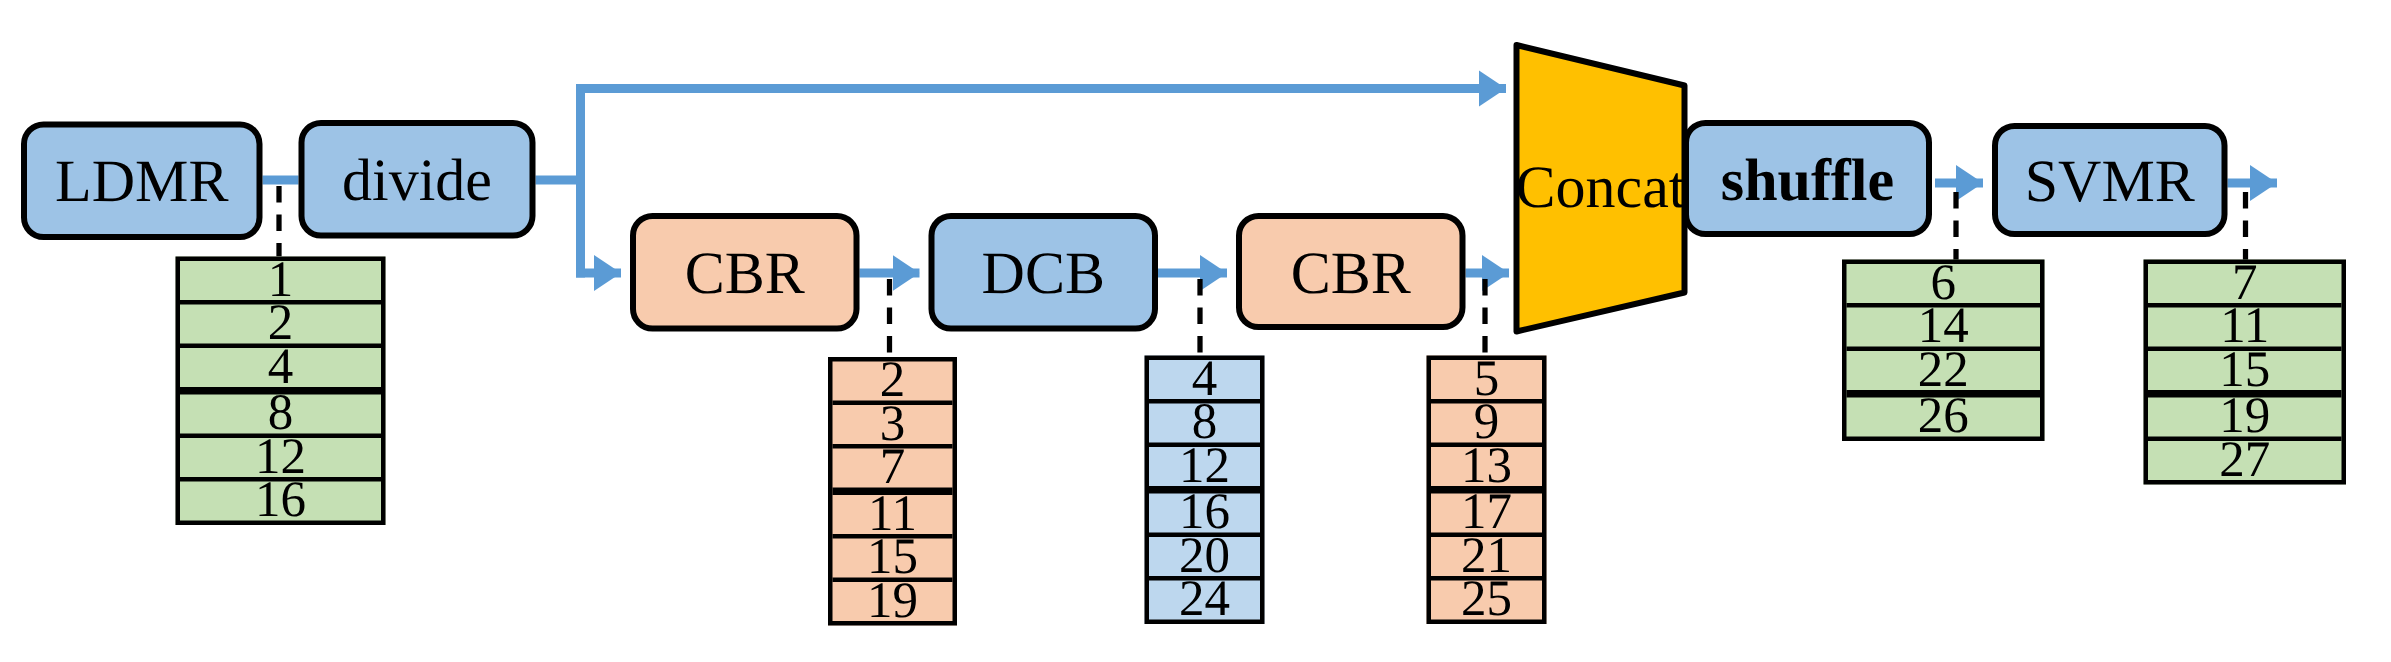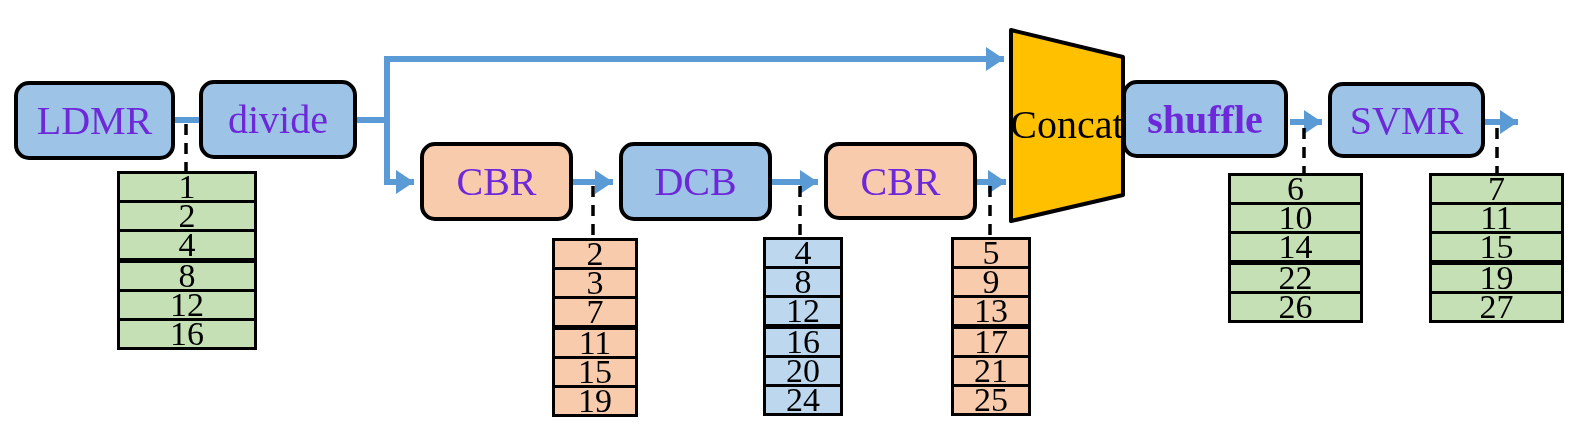--- a/index.html
+++ b/index.html
@@ -10,21 +10,21 @@
     font-family:"Liberation Serif","DejaVu Serif",serif;
     overflow:hidden;
   }
   #wires{position:absolute;left:0;top:0;z-index:1;}
   .node{
     position:absolute;z-index:2;
     background:var(--node_blue);
     border:4px solid var(--outline);
     border-radius:15px;
     display:flex;align-items:center;justify-content:center;
-    font-size:40px;color:#6d28d9;
+    font-size:40px;color:#000000;
     box-sizing:border-box;
   }
   .node.orange{background:var(--node_orange);}
   .concat-label{
     position:absolute;z-index:3;
     display:flex;flex-direction:row;align-items:center;justify-content:center;
     font-size:40px;color:#000;line-height:1.08;
     text-align:center;
   }
   .stack{
@@ -143,21 +143,20 @@
       <div class="row">5</div>
       <div class="row">9</div>
       <div class="row">13</div>
       <div class="row">17</div>
       <div class="row">21</div>
       <div class="row">25</div>
     </div>
 
   <div class="stack green" style="left:1228px;top:173px;width:135px;">
       <div class="row">6</div>
-      <div class="row">10</div>
       <div class="row">14</div>
       <div class="row">22</div>
       <div class="row">26</div>
     </div>
 
   <div class="stack green" style="left:1429px;top:173px;width:135px;">
       <div class="row">7</div>
       <div class="row">11</div>
       <div class="row">15</div>
       <div class="row">19</div>

